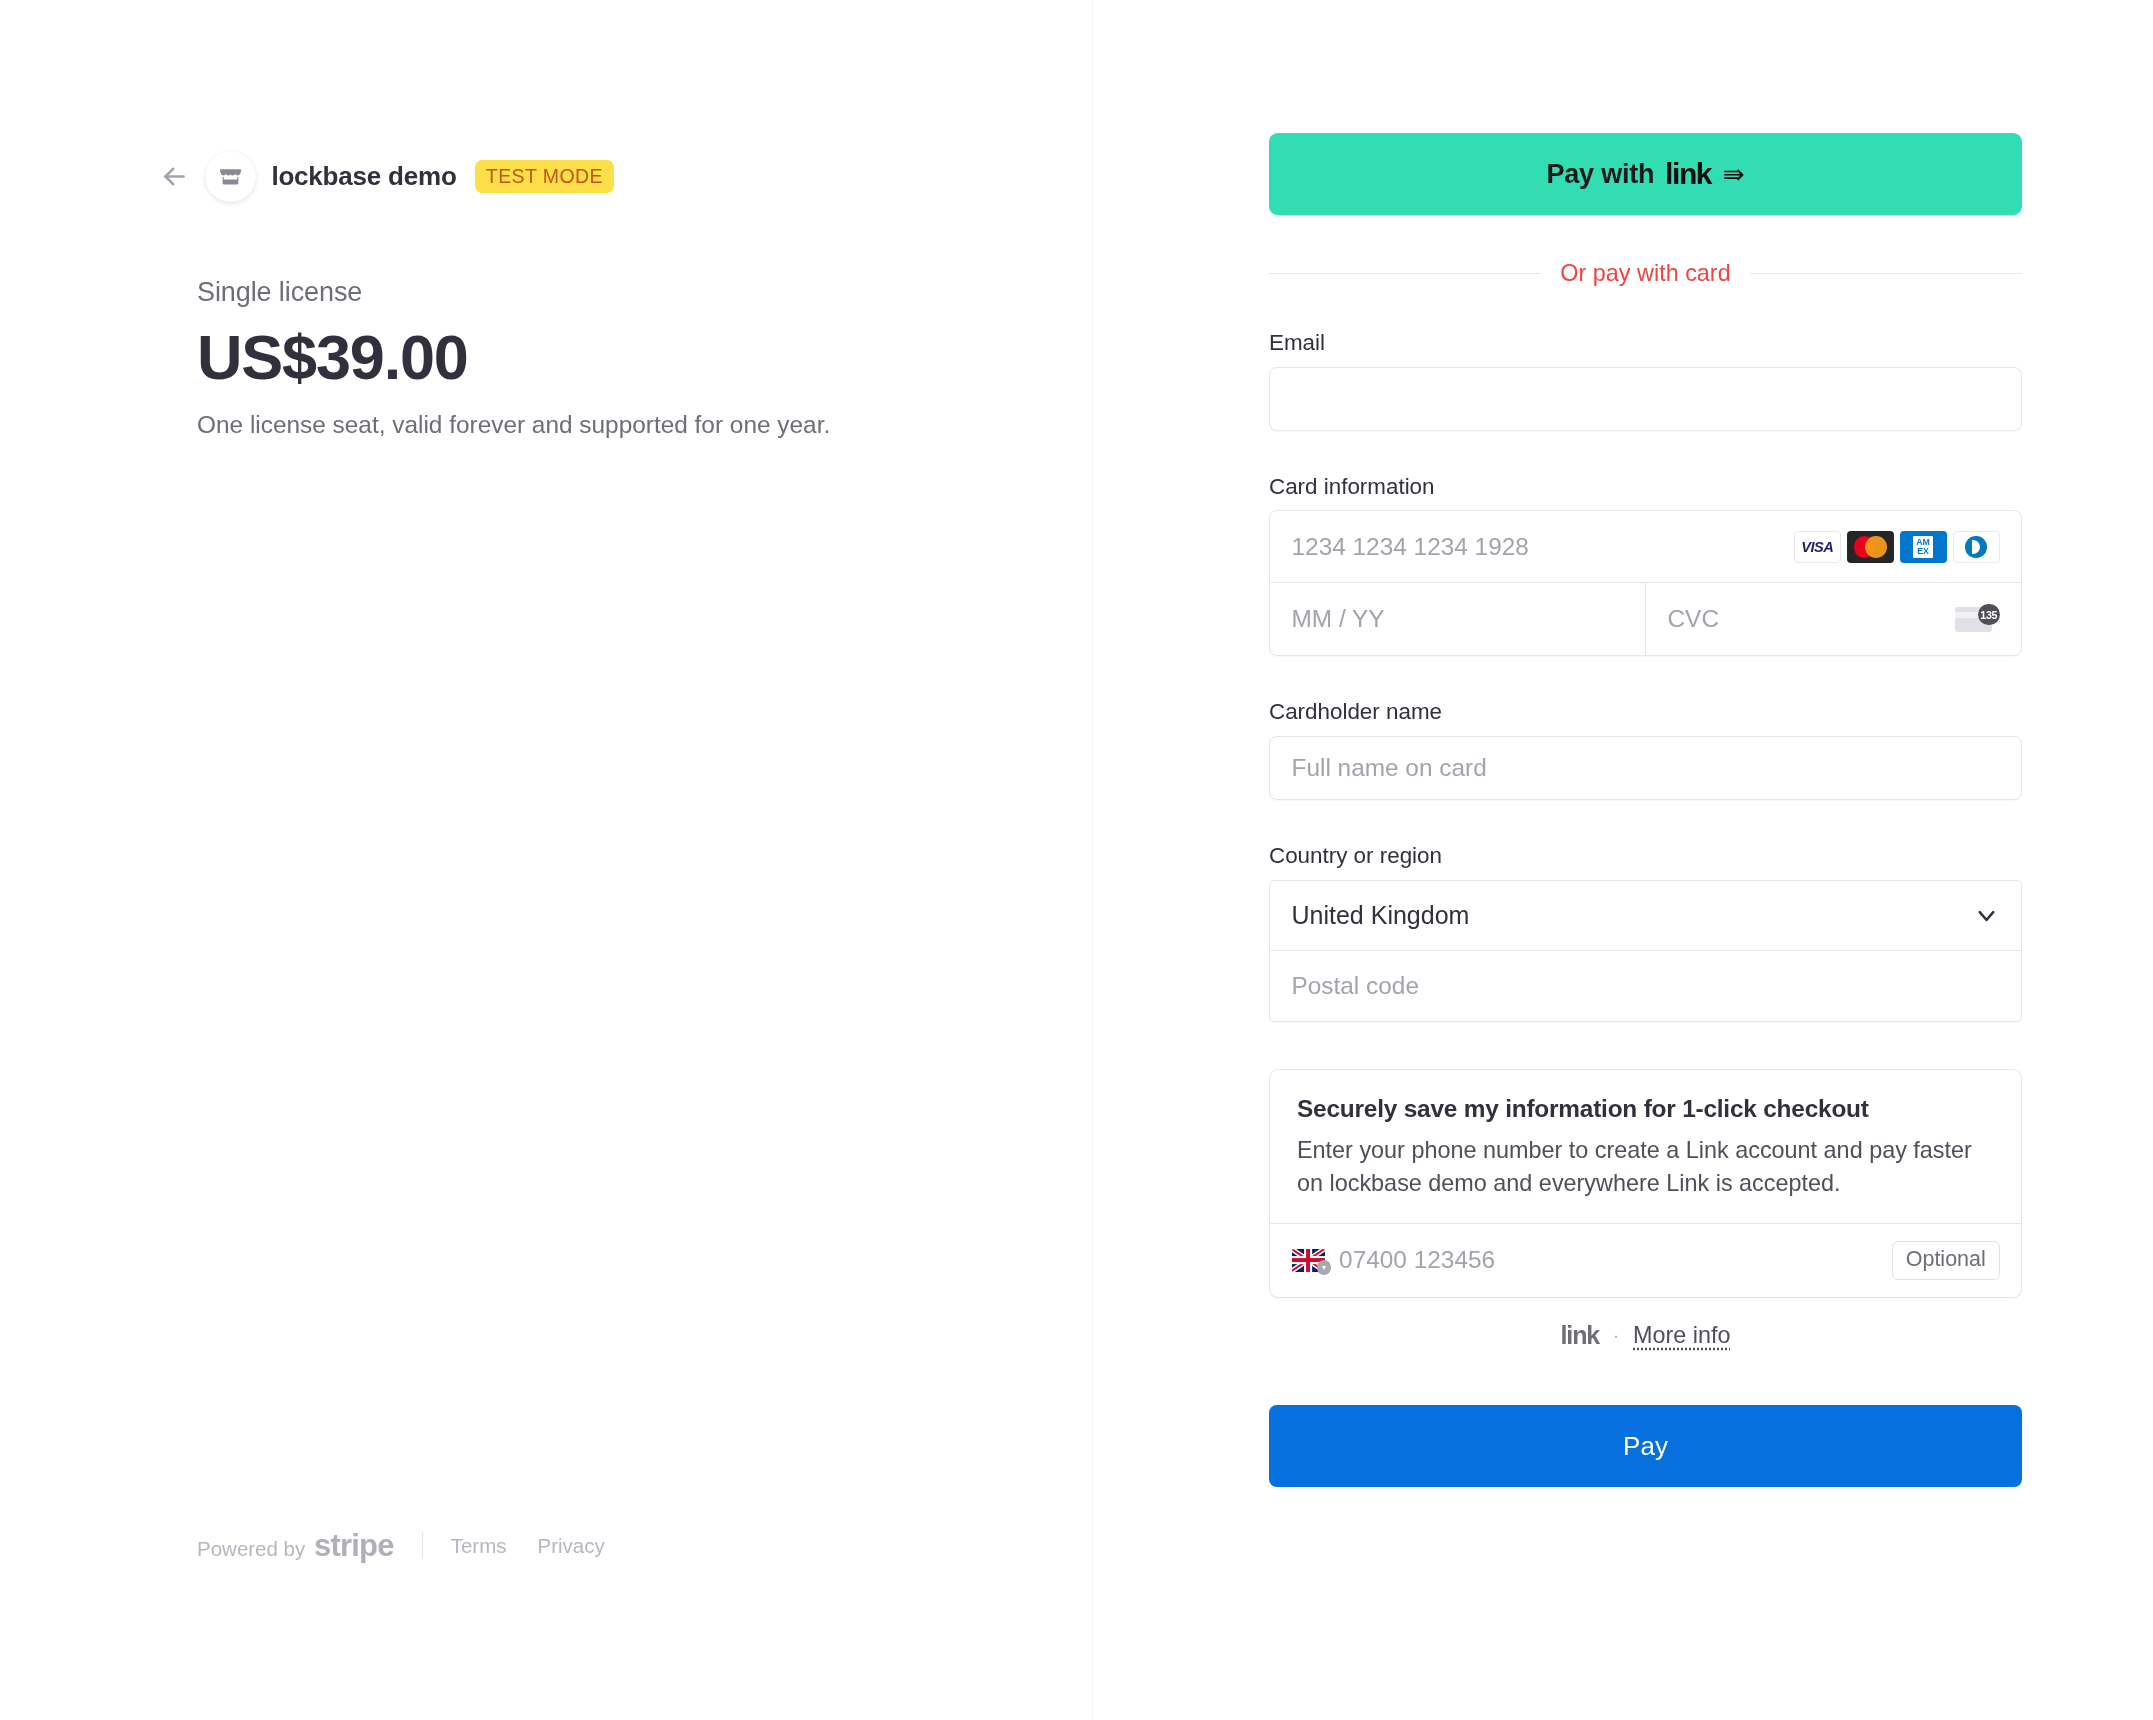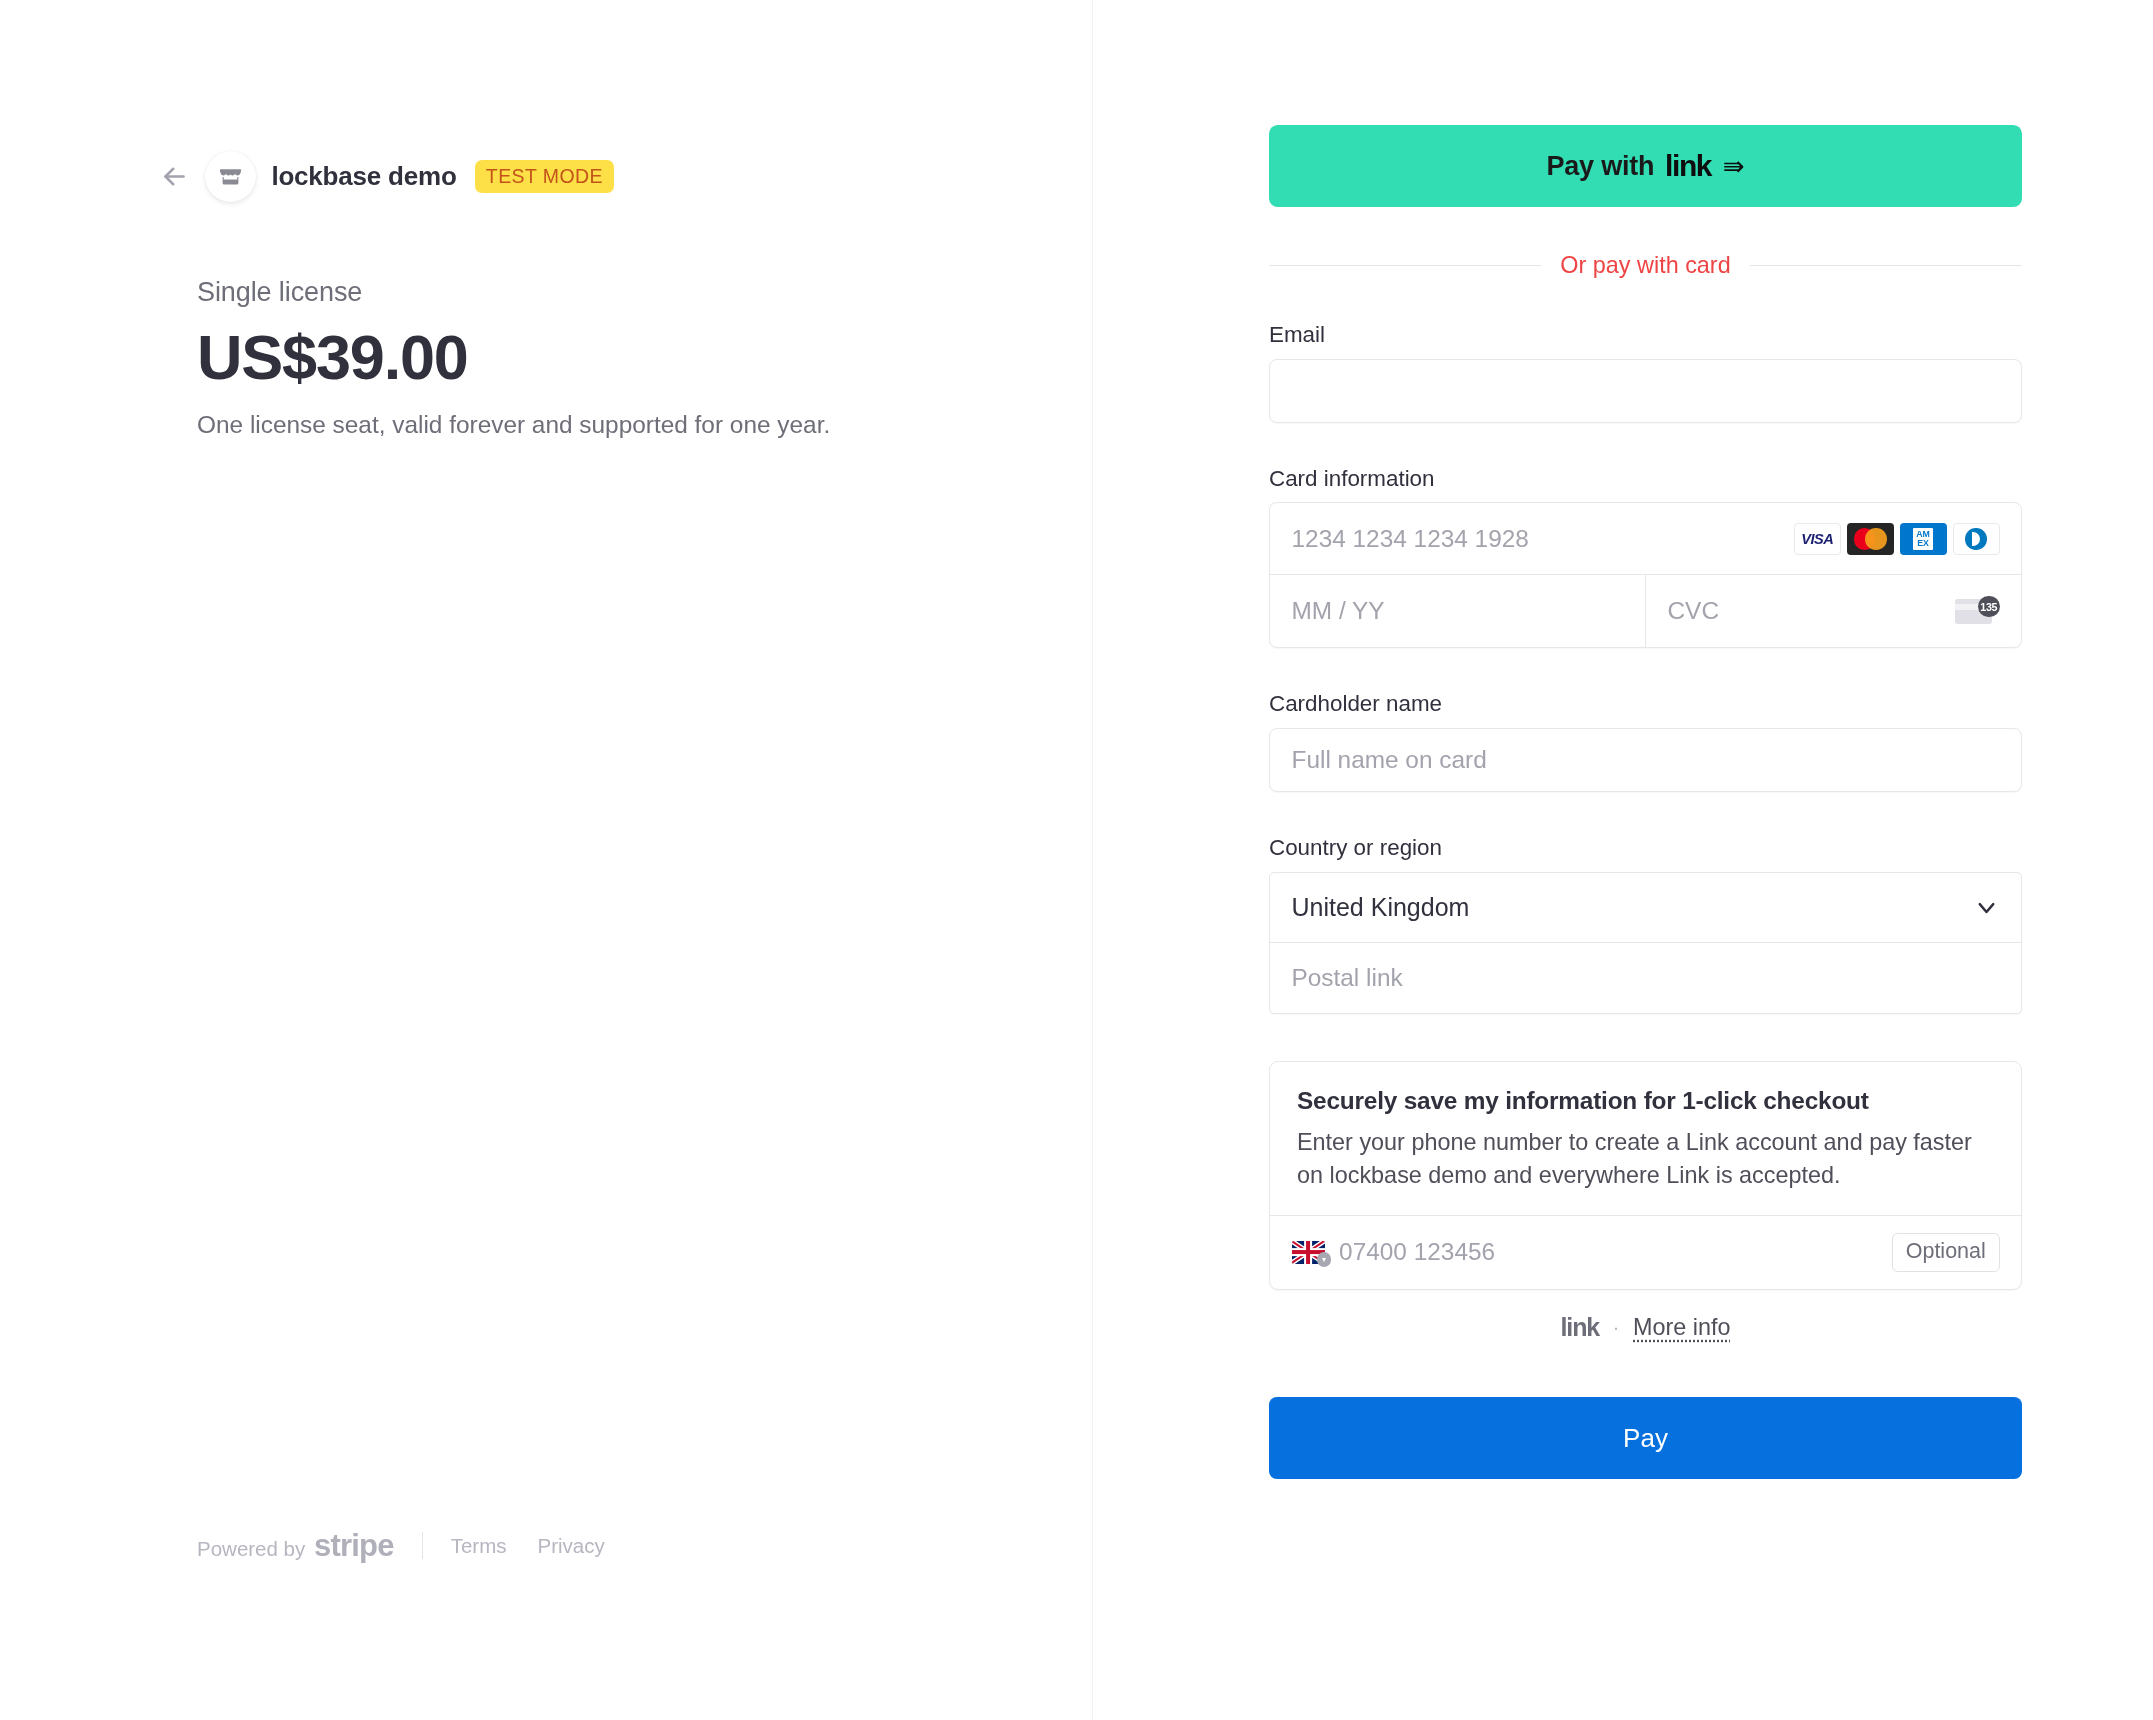--- a/index.html
+++ b/index.html
@@ -147,21 +147,21 @@
   
   .right-panel {
     position: relative;
     flex: 1;
     height: 100%;
     background: #ffffff;
   }
   .form-wrap {
     position: absolute;
     left: 176px;
-    top: 125px;
+    top: 133px;
     width: 753px;
   }
 
   .link-pay-btn {
     width: 100%;
     height: 82px;
     background: #33ddb3;
     border: none;
     border-radius: 8.8px;
     display: flex;
@@ -594,21 +594,21 @@
         <div class="country-box">
           <div class="country-select-row">
             <span class="country-value">United Kingdom</span>
             <span class="chevron">
               <svg width="27" height="27" viewBox="0 0 24 24" fill="none" stroke="currentColor" stroke-width="2.2" stroke-linecap="round" stroke-linejoin="round">
                 <polyline points="6 9 12 16 18 9"></polyline>
               </svg>
             </span>
           </div>
           <div class="postal-row">
-            <span class="placeholder-text">Postal link</span>
+            <span class="placeholder-text">Postal code</span>
           </div>
         </div>
       </div>
 
       <div class="link-panel">
         <div class="link-panel-body">
           <div class="link-panel-title">Securely save my information for 1-click checkout</div>
           <div class="link-panel-desc">Enter your phone number to create a Link account and pay faster on lockbase demo and everywhere Link is accepted.</div>
         </div>
         <div class="phone-row">

